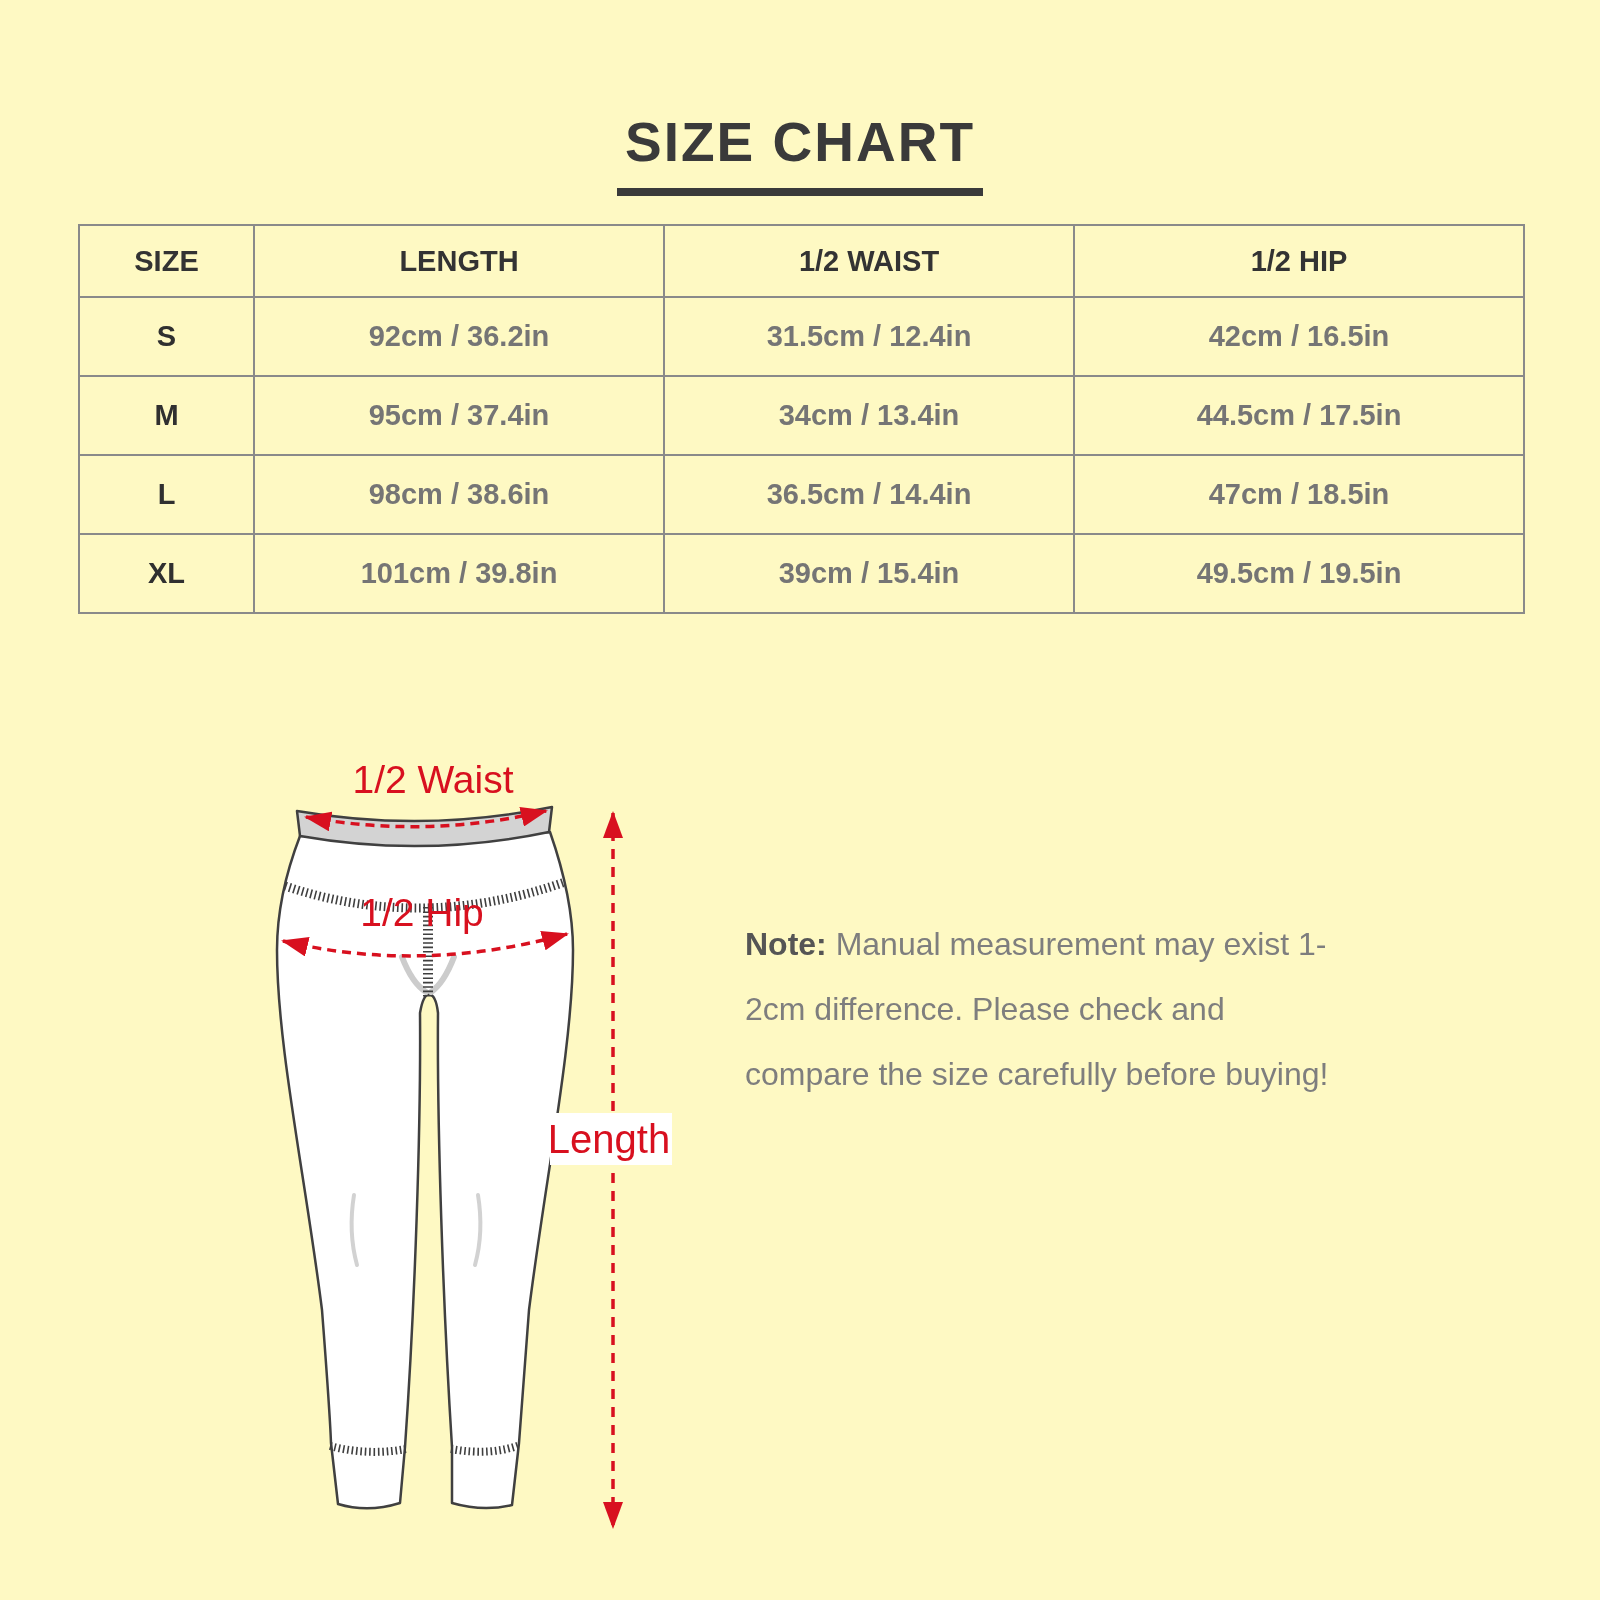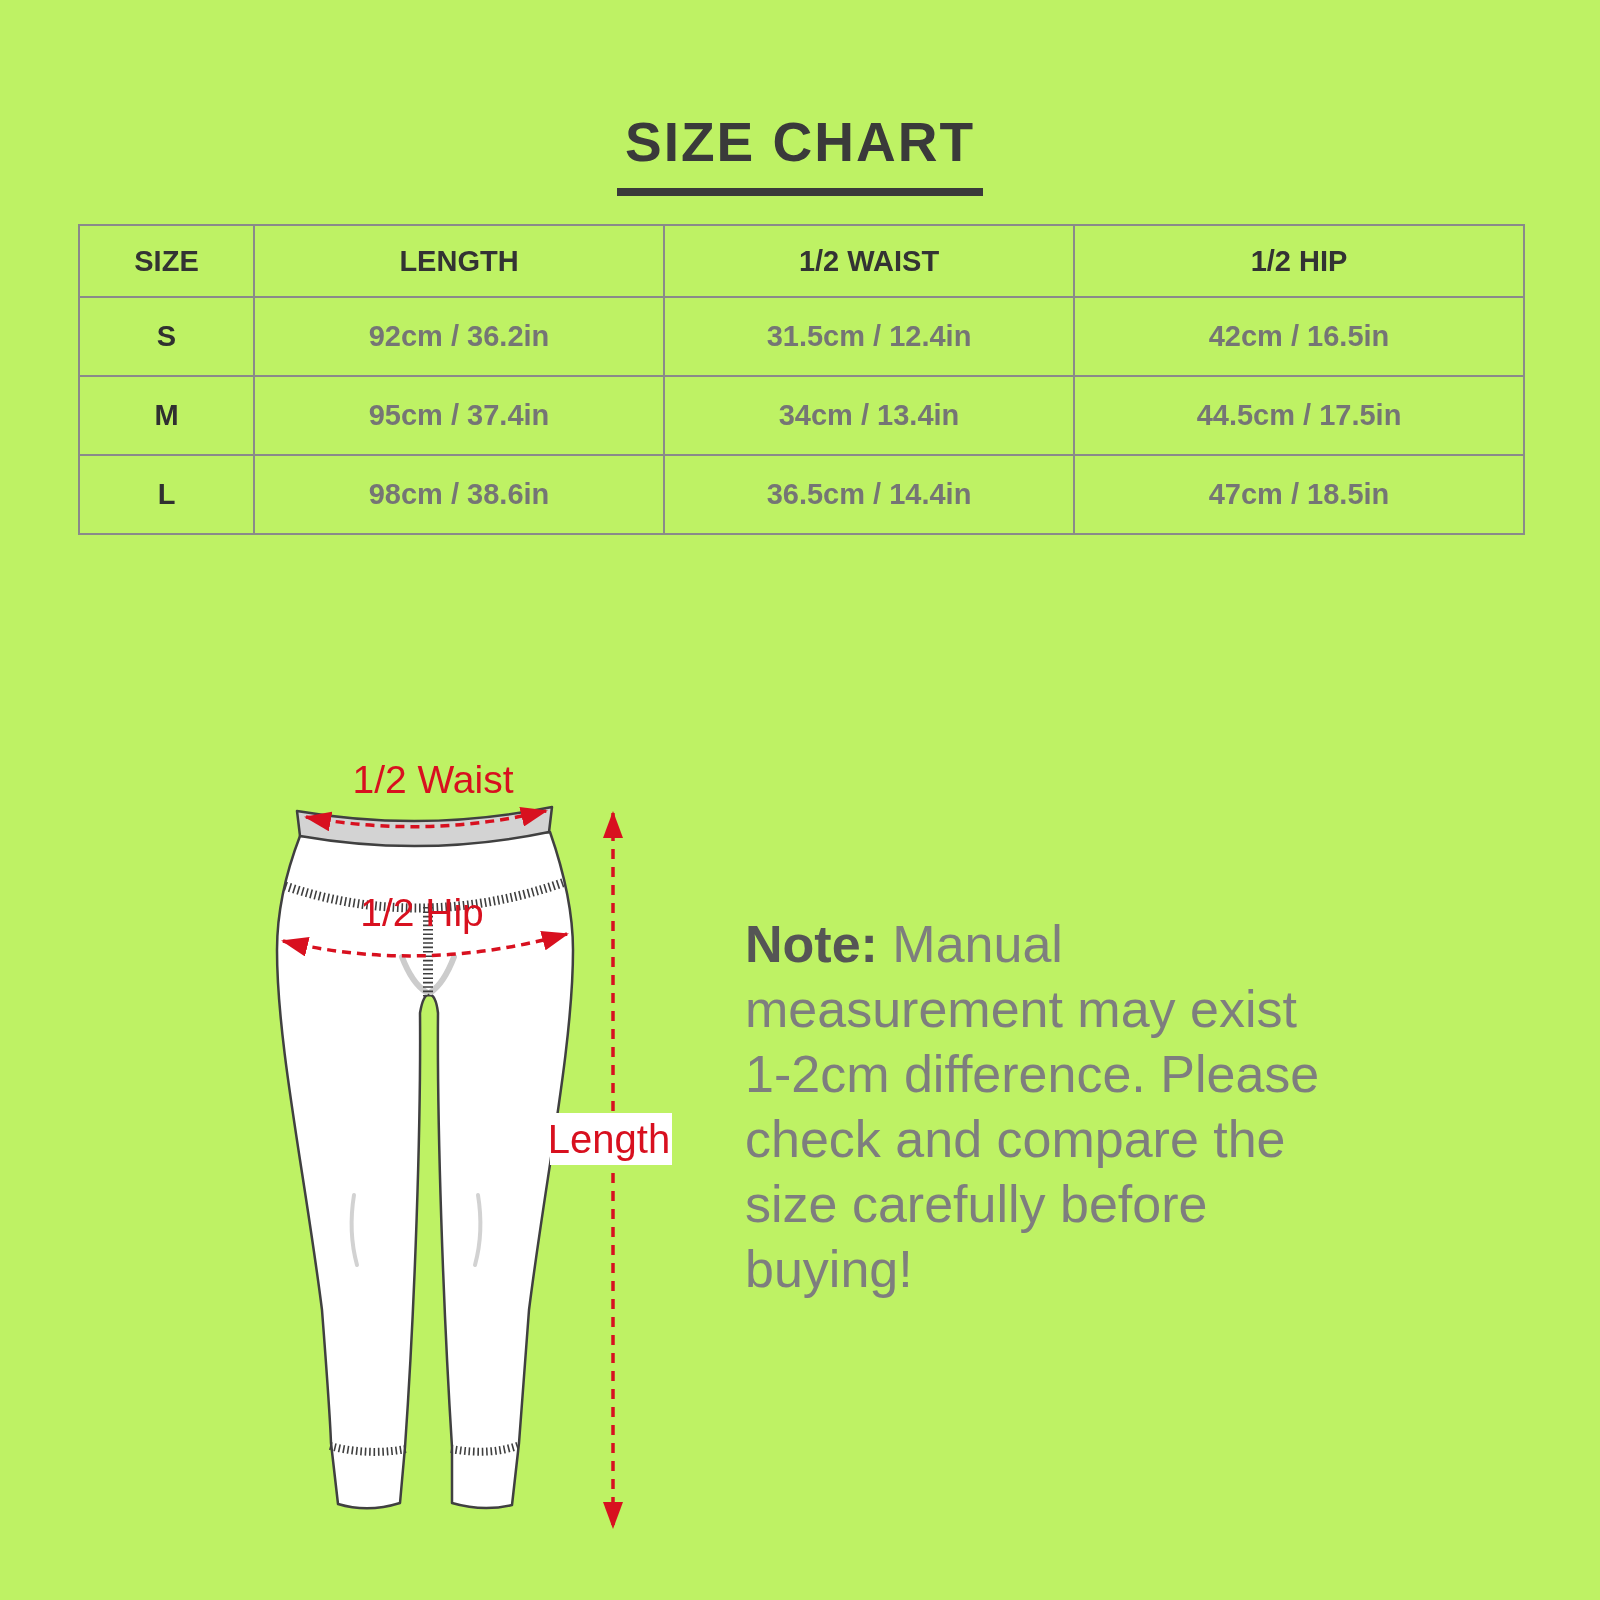--- a/index.html
+++ b/index.html
@@ -1,17 +1,17 @@
 <!DOCTYPE html>
 <html><head>
 <meta charset="utf-8">
 <style>
   html,body{margin:0;padding:0;background:#ffffff;}
   .canvas{
-    position:relative;width:1600px;height:1600px;background:#bef264;
+    position:relative;width:1600px;height:1600px;background:#fef9c3;
     font-family:"Liberation Sans",sans-serif;overflow:hidden;
   }
   
   .title{
     position:absolute;top:110px;left:50%;transform:translateX(-50%);
     margin:0;font-size:55px;font-weight:bold;letter-spacing:2px;color:#3a3a3a;
     padding:0 8px 14px 8px;border-bottom:8px solid #3a3a3a;white-space:nowrap;
   }
   
   table.size-table{
@@ -23,21 +23,21 @@
     font-size:29px;padding:0;
   }
   .size-table th{height:70px;font-weight:bold;color:#333333;}
   .size-table td{height:77px;color:#757575;font-weight:bold;}
   .size-table td.size-col{font-weight:bold;color:#303030;}
   
   .diagram{position:absolute;left:250px;top:745px;width:430px;height:810px;}
   
   .note{
     position:absolute;left:745px;top:912px;width:590px;margin:0;
-    font-size:52px;line-height:65px;color:#7e7e7e;
+    font-size:32px;line-height:65px;color:#7e7e7e;
   }
   .note b{color:#555555;font-weight:bold;}
 </style>
 </head>
 <body>
 
 <div class="canvas">
 
   <h1 class="title">SIZE CHART</h1>
 
@@ -67,20 +67,26 @@
         <td class="size-col">M</td>
         <td>95cm / 37.4in</td>
         <td>34cm / 13.4in</td>
         <td>44.5cm / 17.5in</td>
       </tr>
       <tr>
         <td class="size-col">L</td>
         <td>98cm / 38.6in</td>
         <td>36.5cm / 14.4in</td>
         <td>47cm / 18.5in</td>
+      </tr>
+      <tr>
+        <td class="size-col">XL</td>
+        <td>101cm / 39.8in</td>
+        <td>39cm / 15.4in</td>
+        <td>49.5cm / 19.5in</td>
       </tr>
     </tbody>
   </table>
 
   <svg class="diagram" viewBox="0 0 430 810">
     <defs>
       <marker id="arrowR" markerUnits="userSpaceOnUse" markerWidth="27" markerHeight="20" refX="25" refY="10" orient="auto">
         <path d="M0,0 L27,10 L0,20 Z" fill="#d8101f"></path>
       </marker>
       <marker id="arrowRs" markerUnits="userSpaceOnUse" markerWidth="27" markerHeight="20" refX="25" refY="10" orient="auto-start-reverse">

